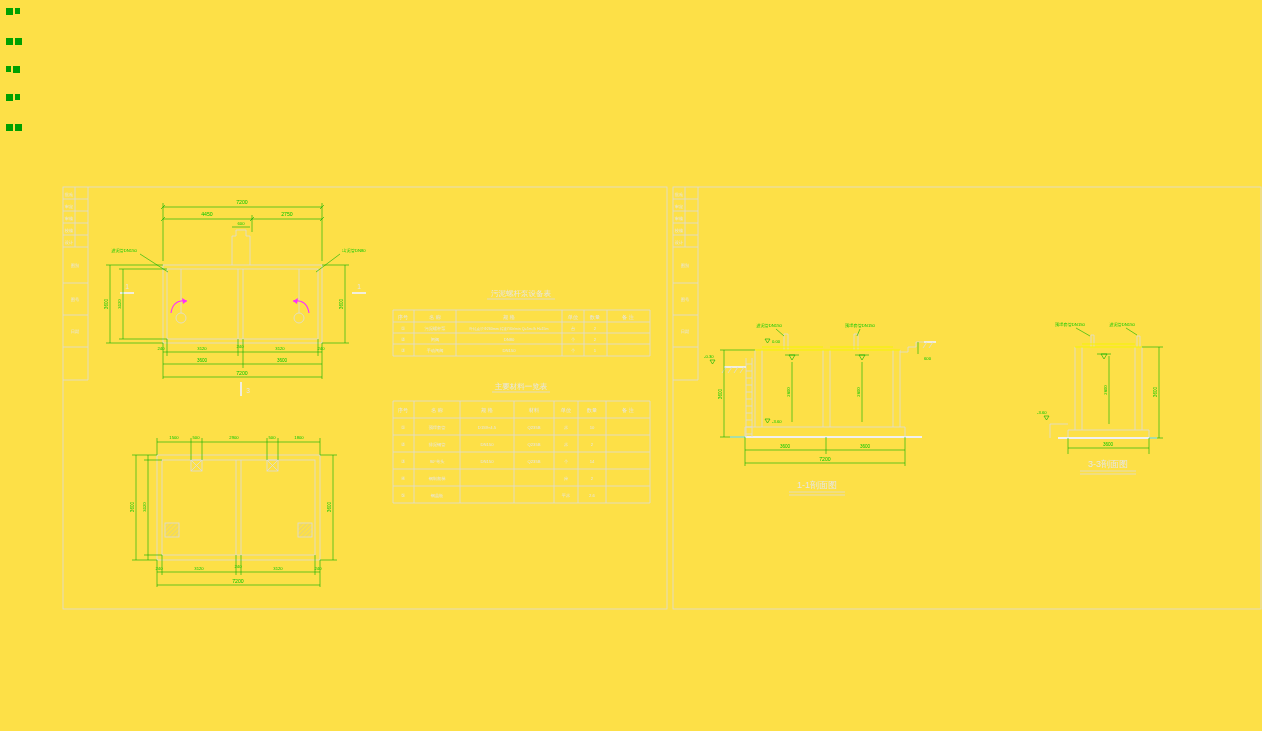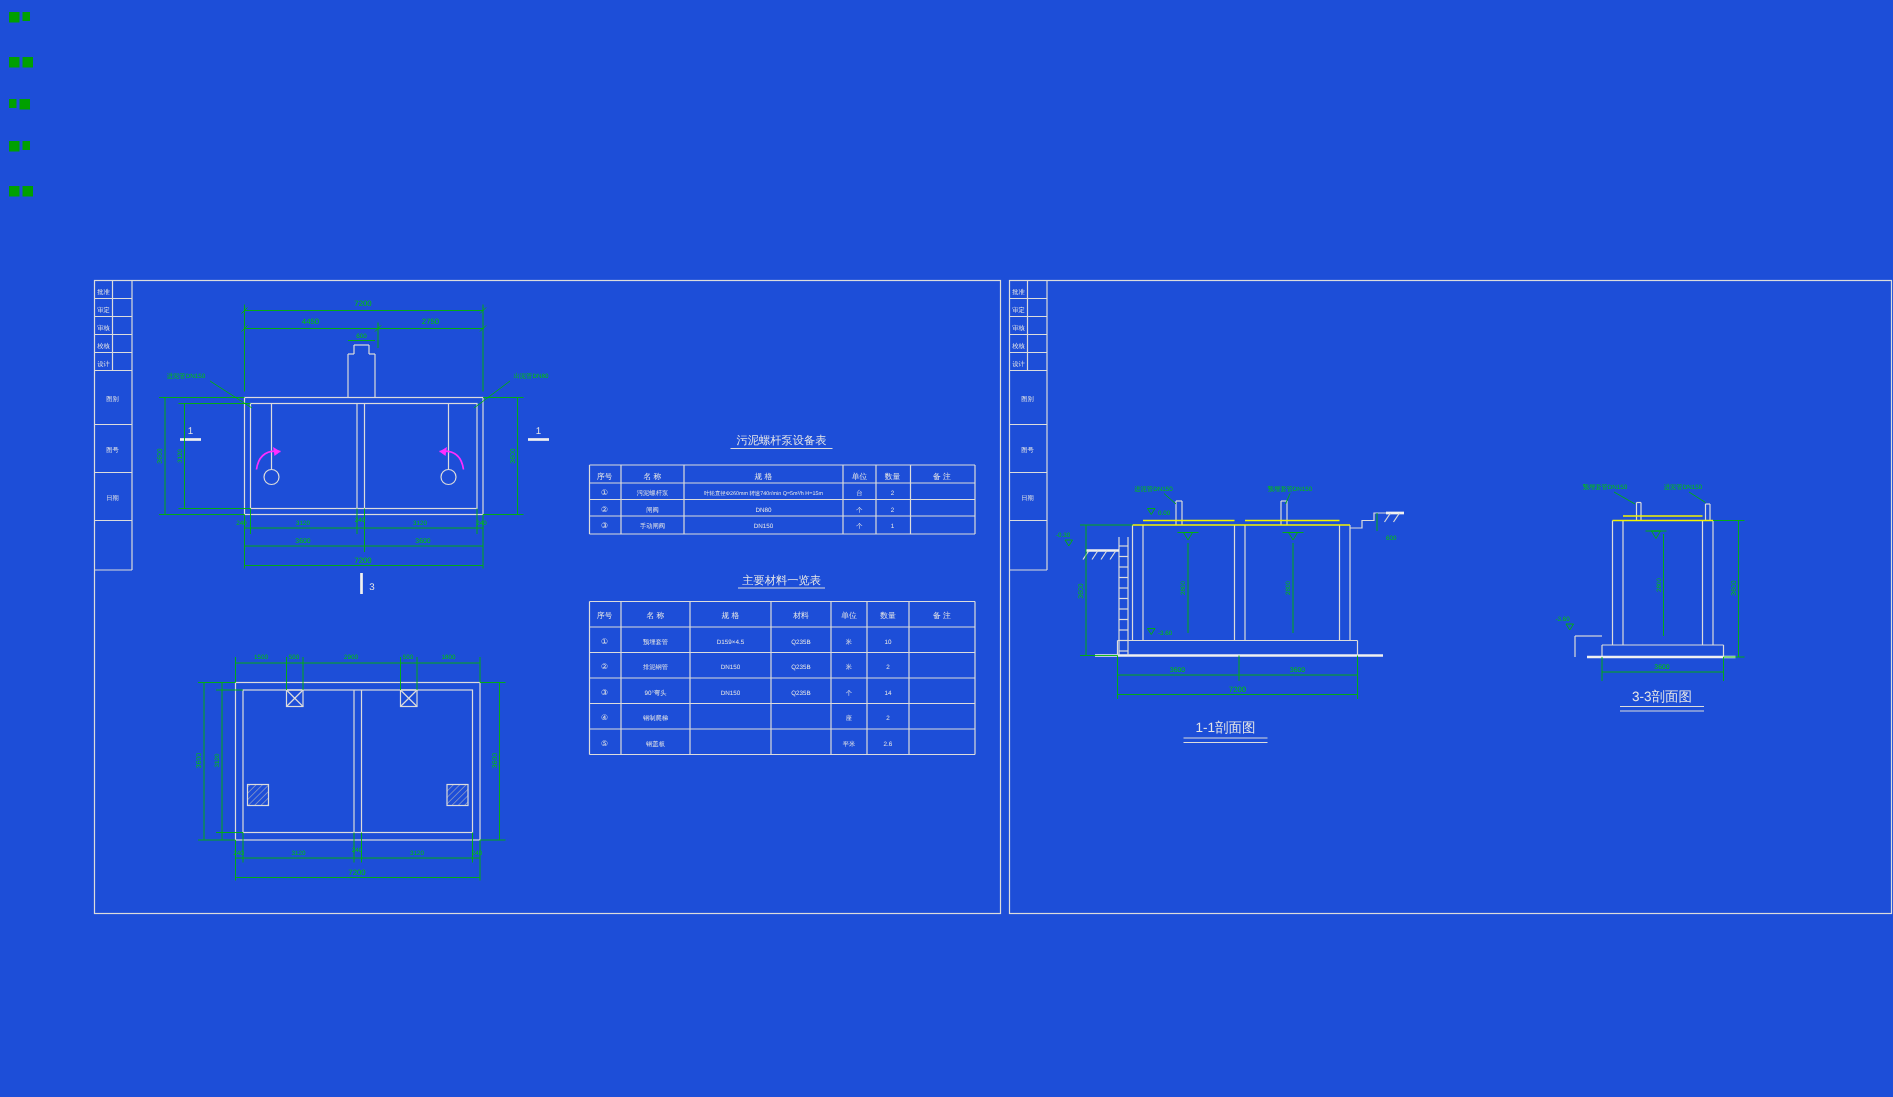--- a/index.html
+++ b/index.html
@@ -1,16 +1,16 @@
 <!DOCTYPE html>
 <html><head>
 <meta charset="utf-8">
 <style>
   html,body{margin:0;padding:0;background:#000;}
-  .screen{position:relative;width:1262px;height:731px;background:#1d4ed8;overflow:hidden;
+  .screen{position:relative;width:1262px;height:731px;background:#fde047;overflow:hidden;
           font-family:"Liberation Sans",sans-serif;}
   svg.sheet{position:absolute;}
   svg.sheet-left{left:62px;top:186px;}
   svg.sheet-right{left:672px;top:186px;}
   .sheet .w{stroke:#dcdcdc;stroke-width:0.8;fill:none;}
   .sheet .w2{stroke:#f0f0f0;stroke-width:1.8;fill:none;}
   .sheet .y{stroke:#f5f500;stroke-width:1;fill:none;}
   .sheet .g{stroke:#00b400;stroke-width:0.6;fill:none;}
   .sheet .m{stroke:#ff2dff;stroke-width:1.1;fill:none;}
   .sheet text{font-family:"Liberation Sans",sans-serif;fill:#00c800;}

